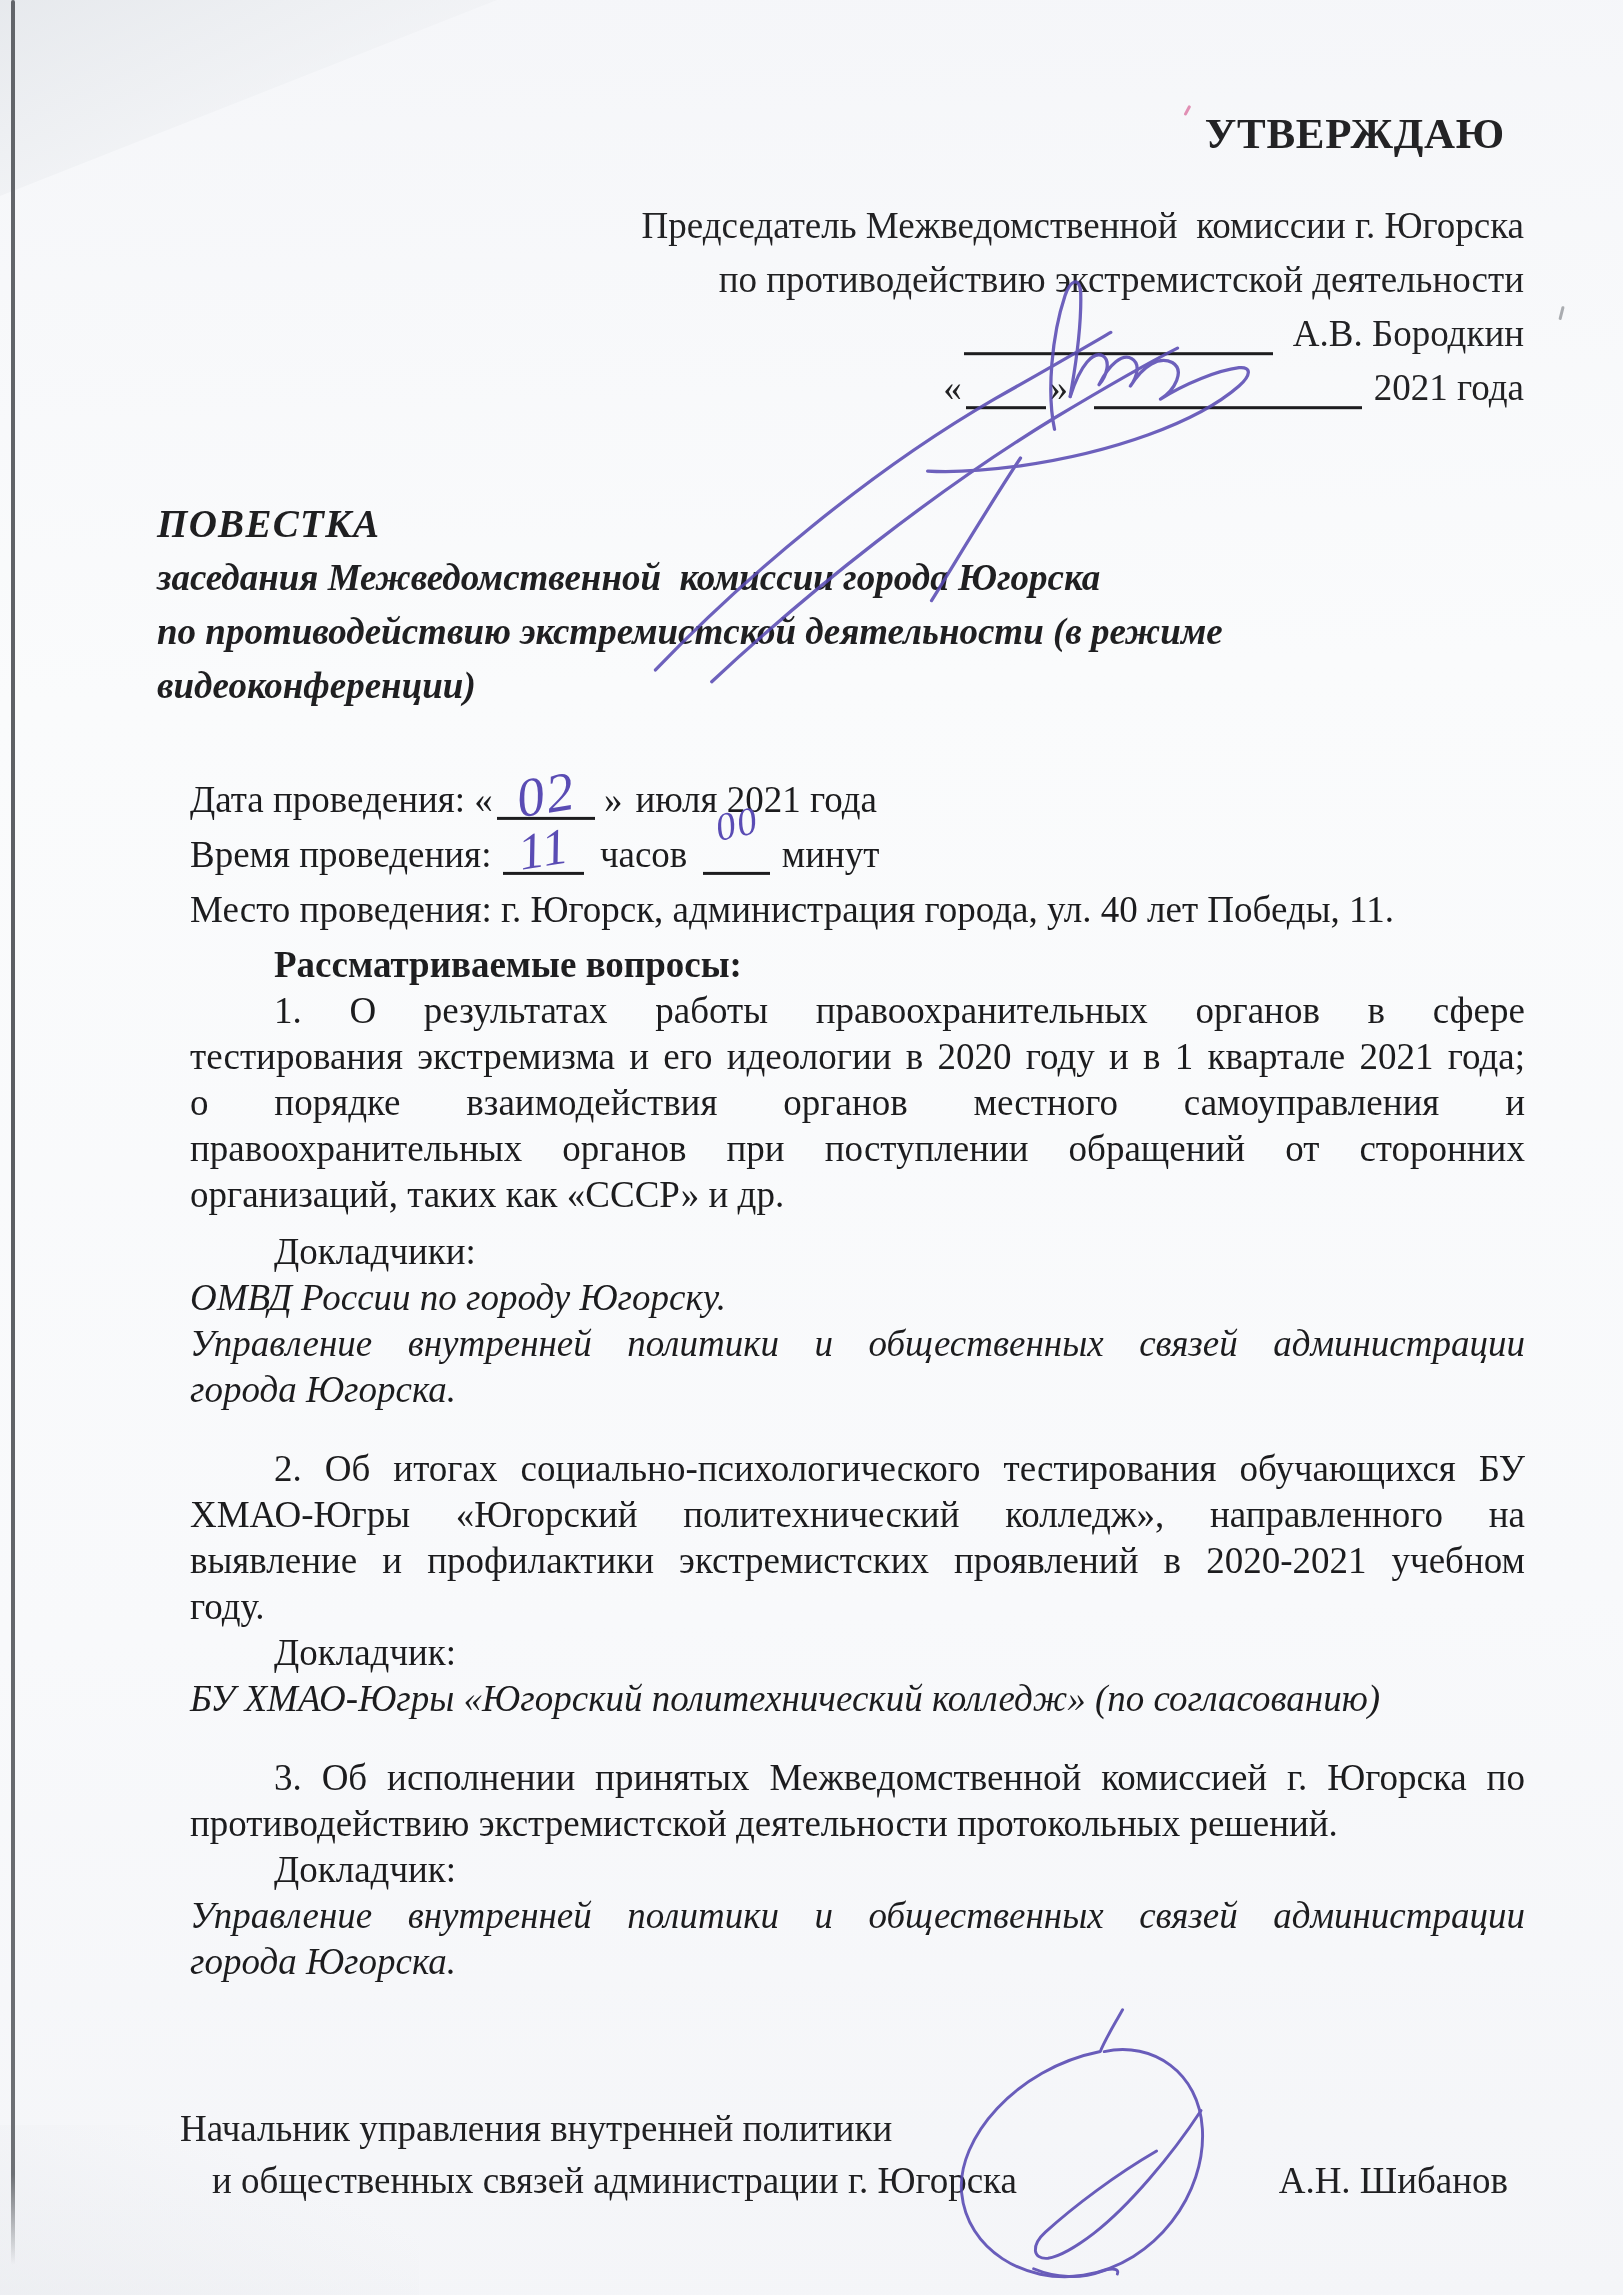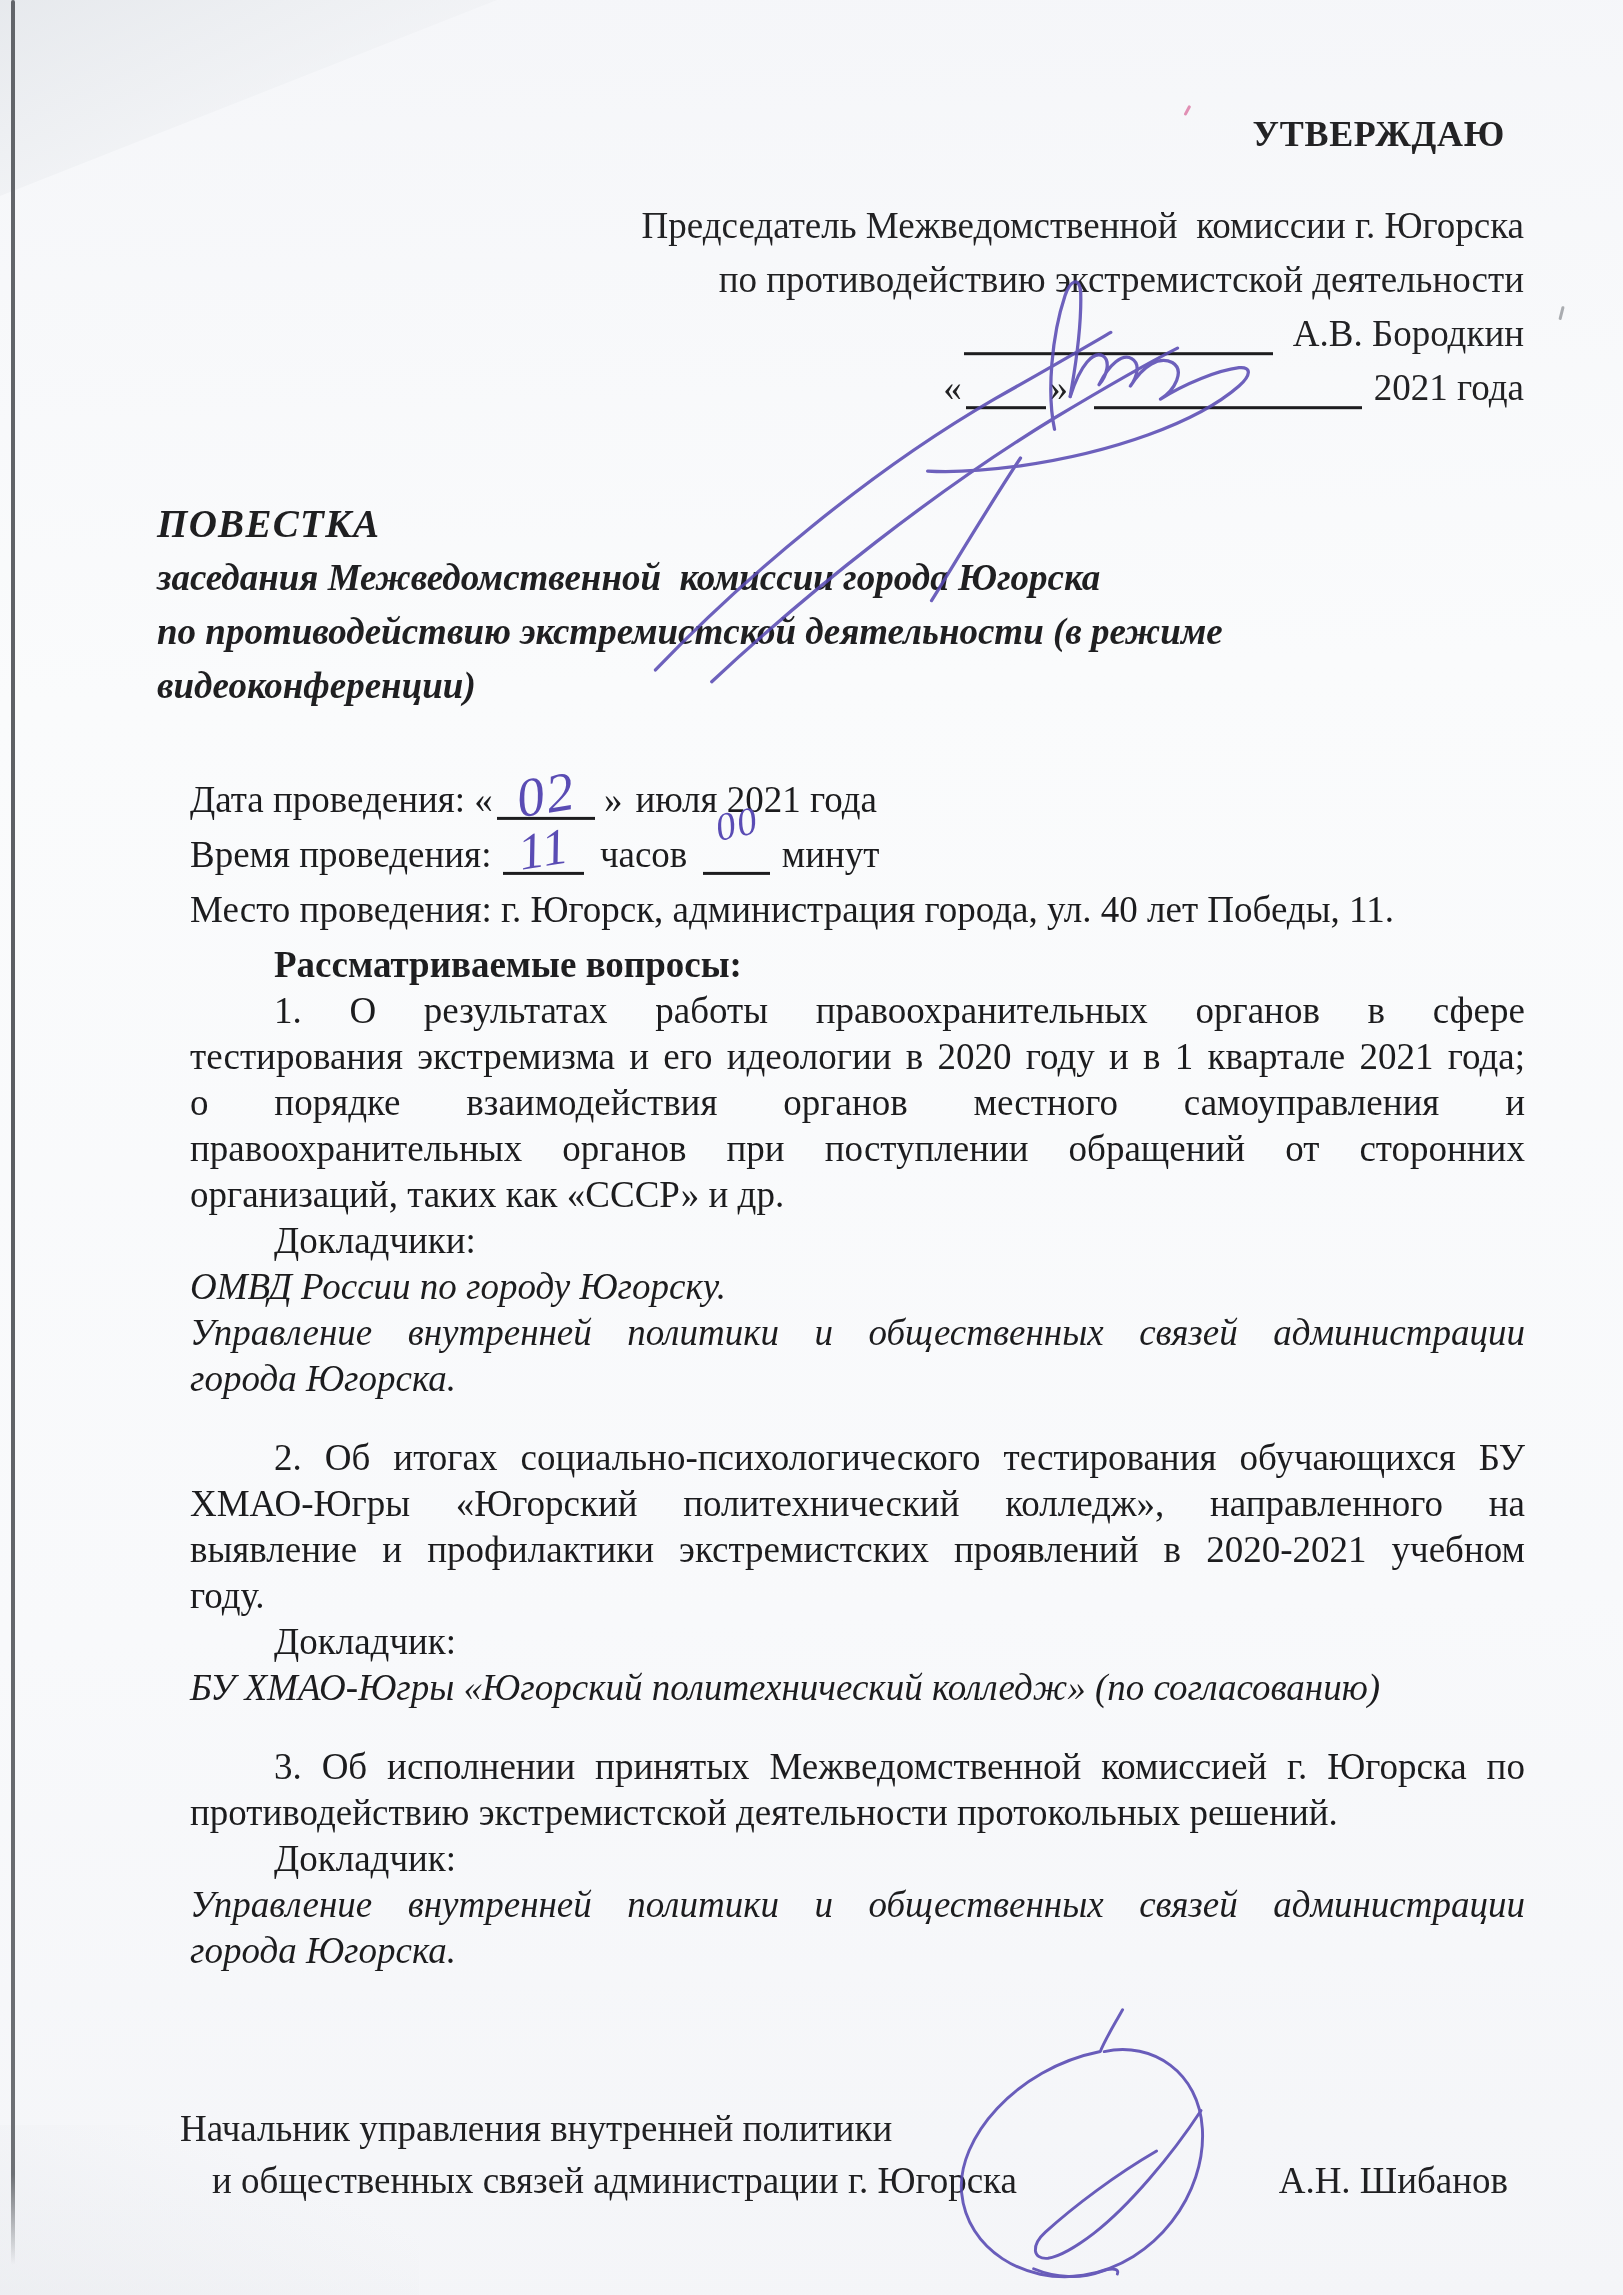--- a/index.html
+++ b/index.html
@@ -35,21 +35,21 @@
   .tick-mark{
     position:absolute;left:1560px;top:306px;width:2.6px;height:14.4px;
     background:#6a6d72;opacity:.55;transform:rotate(14deg);border-radius:1.3px;
   }
   .b{font-weight:normal;}
   .it{font-style:italic;}
   .pre{white-space:pre;}
 
   .approve{
     position:absolute;top:111px;right:118px;
-    line-height:46px;font-weight:bold;font-size:36px;letter-spacing:0.7px;color:#232325;
+    line-height:46px;font-weight:bold;font-size:43px;letter-spacing:0.7px;color:#232325;
   }
   .appr-block{
     position:absolute;top:199px;right:99px;
     line-height:54px;text-align:right;font-size:37px;color:#222224;
   }
   .appr-block .row{display:flex;justify-content:flex-end;align-items:baseline;}
   .sigline{
     display:inline-block;flex:none;height:6.5px;
     border-bottom:3.9px solid #1d1d1f;transform:translateY(9.2px);
   }
@@ -89,21 +89,21 @@
   .hw-min{font-size:39px;bottom:29px;transform:translateX(-50%) rotate(-12deg);}
 
   .agenda{position:absolute;left:190px;top:942px;width:1335px;line-height:46px;}
   .agenda .head{font-weight:bold;padding-left:84px;color:#1e1e20;}
   .agenda .lbl{padding-left:84px;}
   .para{display:block;}
   .para .jline{display:flex;justify-content:space-between;}
   .para .jline:first-child,.para .nline:first-child{padding-left:84px;}
   .para.noindent .jline:first-child,.para.noindent .nline:first-child{padding-left:0;}
   .mt50{margin-top:33px;}
-  .mt12{margin-top:0;}
+  .mt12{margin-top:11px;}
 
   .footer{position:absolute;left:180px;top:2103px;width:1328px;line-height:52px;color:#202022;}
   .footer .frow{display:flex;align-items:baseline;margin-left:32px;}
   .footer .signer{margin-left:auto;font-weight:normal;}
 
   svg.ink{position:absolute;left:0;top:0;pointer-events:none;}
   svg.ink path{fill:none;stroke-linecap:round;stroke-linejoin:round;}
 </style>
 </head>
 <body>

